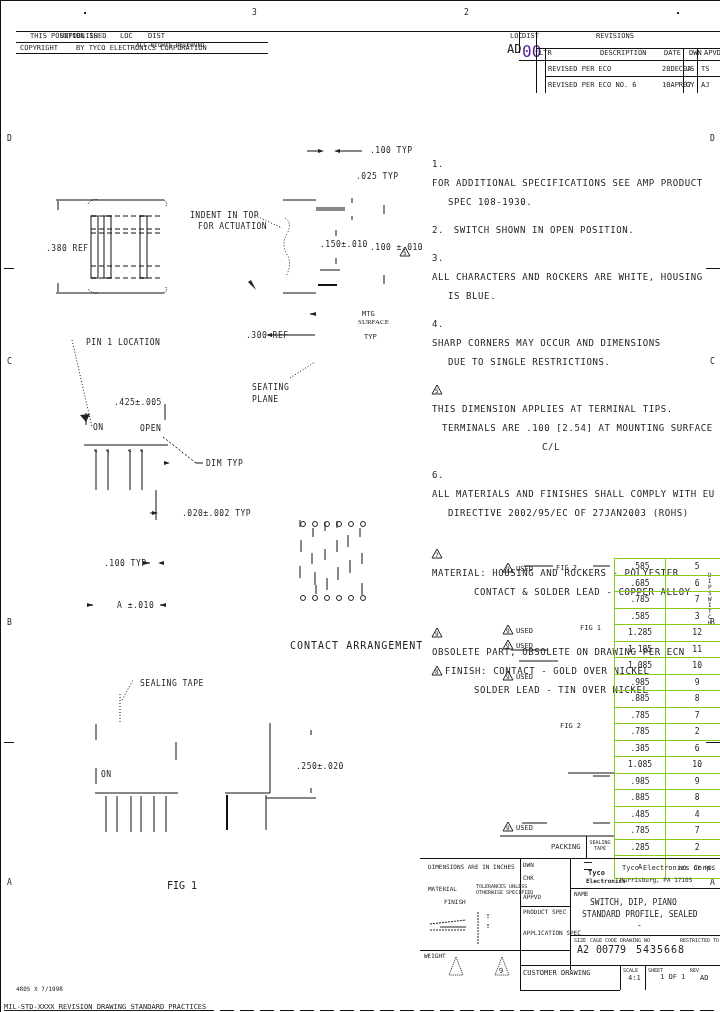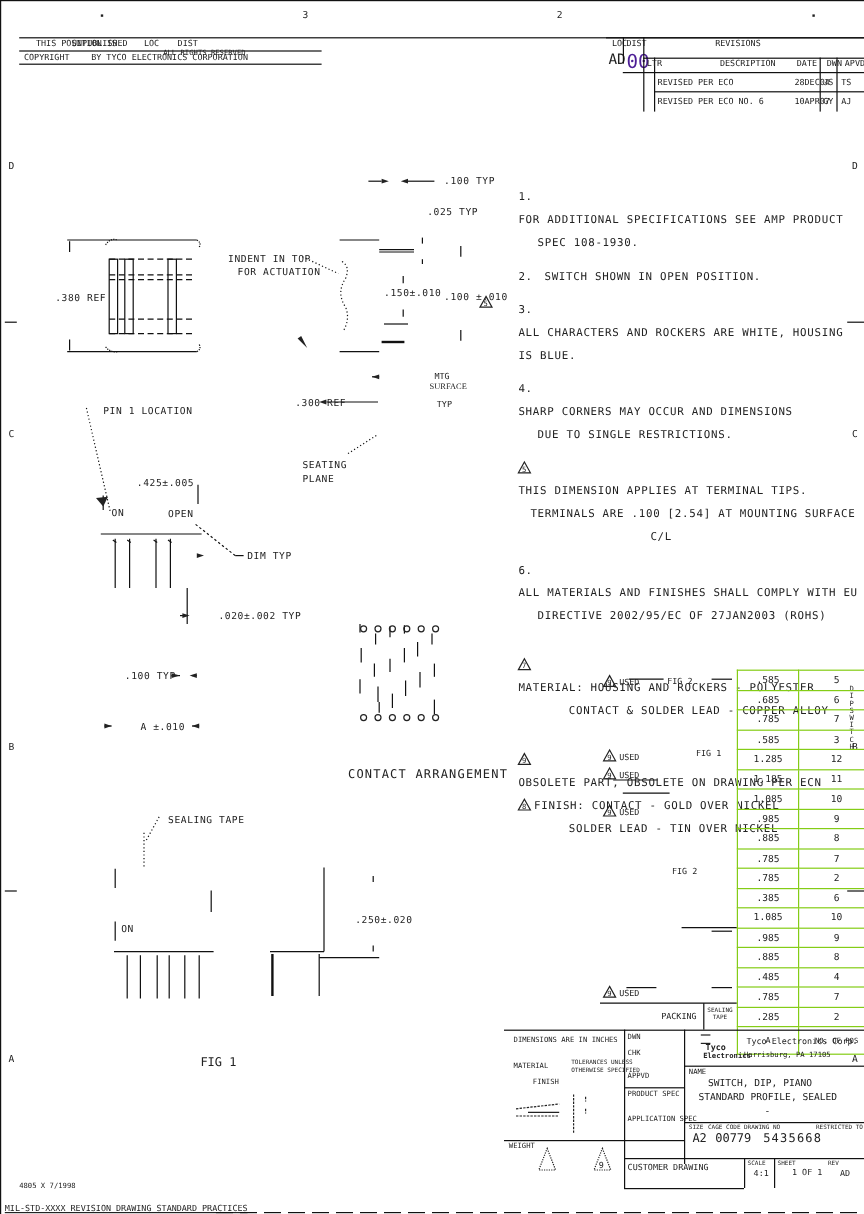--- a/index.html
+++ b/index.html
@@ -265,21 +265,21 @@
     <span class="note">FOR ADDITIONAL SPECIFICATIONS SEE AMP PRODUCT</span><br>
     <span class="note" style="margin-left:16px;">SPEC 108-1930.</span>
   </div>
   <div style="margin-bottom:9px;">
     <span class="note">2.</span>
     <span class="note">SWITCH SHOWN IN OPEN POSITION.</span>
   </div>
   <div style="margin-bottom:9px;">
     <span class="note">3.</span>
     <span class="note">ALL CHARACTERS AND ROCKERS ARE WHITE, HOUSING</span><br>
-    <span class="note" style="">IS BLUE.</span>
+    <span class="note" style="margin-left:16px;">IS BLUE.</span>
   </div>
   <div style="margin-bottom:9px;">
     <span class="note">4.</span>
     <span class="note">SHARP CORNERS MAY OCCUR AND DIMENSIONS</span><br>
     <span class="note" style="margin-left:16px;">DUE TO SINGLE RESTRICTIONS.</span>
   </div>
   <div style="margin-bottom:9px;">
     <span class="tri-o"><svg width="10" height="10">
           <polygon points="5,0 10,9 0,9" fill="none" stroke="#222"></polygon>
           <text x="3" y="8" font-size="6" fill="#222">5</text>

